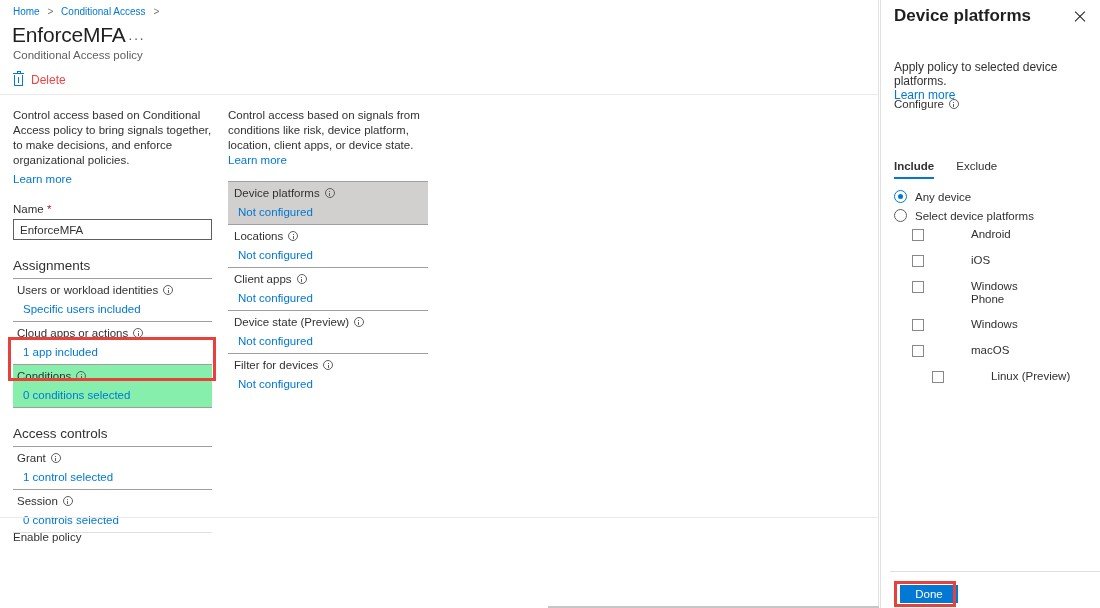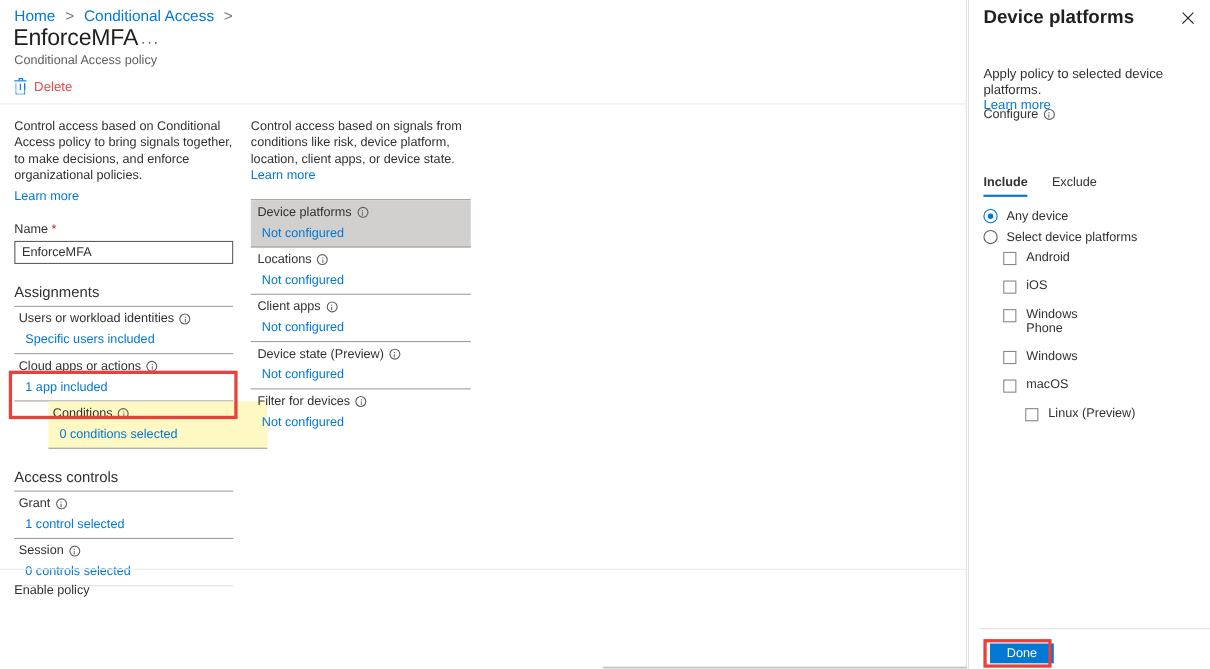--- a/index.html
+++ b/index.html
@@ -14,21 +14,21 @@
   }
   #root { position: relative; width: 1100px; height: 608px; }
 
   
   #left-blade {
     position: absolute; left: 0; top: 0; width: 879px; height: 608px;
     background: #fff; border-right: 1px solid #e1e1e1;
   }
   #breadcrumb {
     position: absolute; left: 13px; top: 6px;
-    font-size: 14px; color: #605e5c; white-space: nowrap;
+    font-size: 10px; color: #605e5c; white-space: nowrap;
   }
   #breadcrumb .crumb-link { color: #0078d4; cursor: pointer; }
   #breadcrumb .crumb-sep { color: #797775; margin: 0 5px; }
 
   #page-title {
     position: absolute; left: 12px; top: 23px;
     font-size: 21px; font-weight: 400; color: #201f1e; letter-spacing: -0.2px;
   }
   #title-ellipsis {
     position: absolute; left: 128px; top: 30px;
@@ -95,21 +95,21 @@
     padding-bottom: 5px; margin-top: 18px;
     border-bottom: 1px solid #a19f9d; width: 199px;
   }
 
   
   .arow {
     width: 199px; padding: 5px 4px 6px 4px;
     border-bottom: 1px solid #a19f9d; cursor: pointer;
   }
   .arow.last { border-bottom: 1px solid #e1dfdd; }
-  .arow.selected { background: #fef9c3; margin-left: 31px; }
+  .arow.selected { background: #86efac; }
   .arow .arow-title {
     font-size: 11.5px; color: #323130; display: flex; align-items: center; gap: 5px;
   }
   .arow .arow-value {
     font-size: 11.5px; color: #0078d4; margin-top: 7px; padding-left: 6px;
   }
 
   
   .info {
     display: inline-block; width: 10px; height: 10px; border-radius: 50%;
@@ -199,21 +199,21 @@
   .radio-row .rlabel { font-size: 11.5px; color: #323130; }
 
   .cb-row {
     position: absolute; left: 31px; display: flex; align-items: flex-start; gap: 9px;
     cursor: pointer;
   }
   .cbox {
     width: 12px; height: 12px; border: 1px solid #8a8886; background: #fff;
     flex: none; margin-top: 1px;
   }
-  .cb-row .cblabel { font-size: 11.5px; color: #323130; line-height: 13px; }
+  .cb-row .cblabel { font-size: 11.5px; color: #323130; line-height: 13px; margin-left: 38px; }
 
   #rp-footer-hr {
     position: absolute; left: 9px; top: 571px; width: 211px; height: 1px; background: #e1dfdd;
   }
   #bottom-edge {
     position: absolute; left: 548px; top: 606px; width: 331px; height: 2px; background: #c8c6c4;
   }
 </style>
 </head>
 <body>

